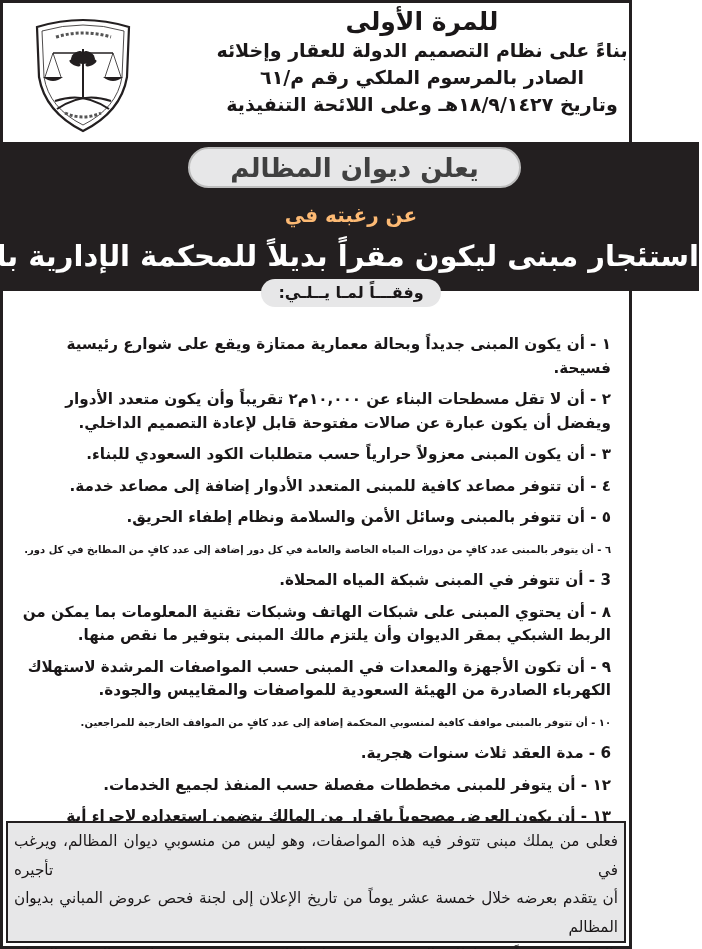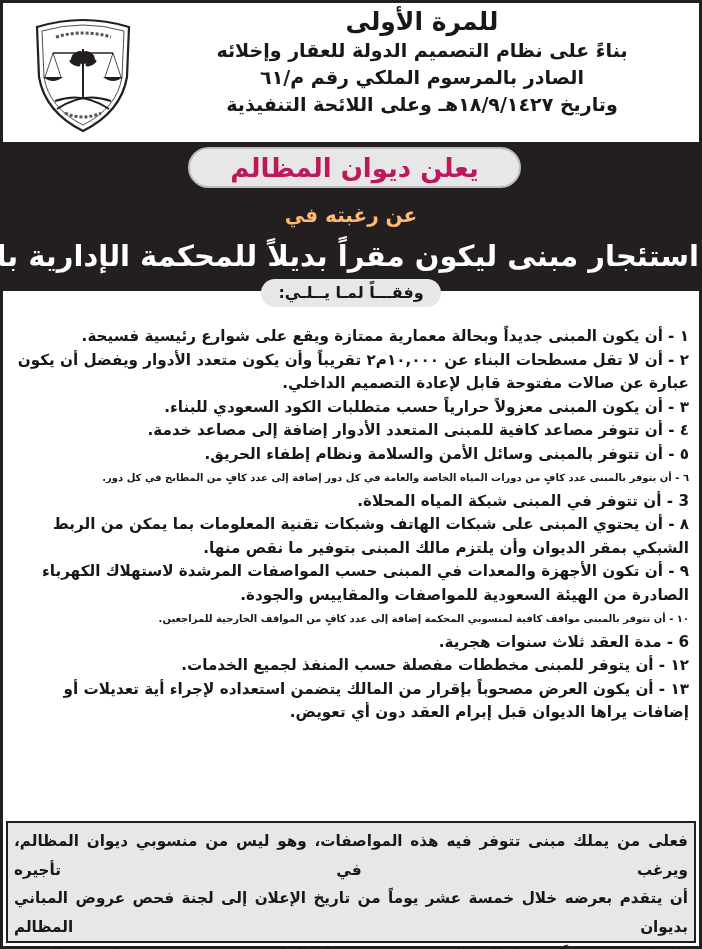--- a/index.html
+++ b/index.html
@@ -1,32 +1,32 @@
 <!DOCTYPE html>
 <html><head>
 <meta charset="utf-8">
 <style>
   html, body { margin: 0; padding: 0; background: #ffffff; }
   body { width: 702px; height: 949px; overflow: hidden; font-family: "DejaVu Sans", sans-serif; color: #1a1718; }
-  .ad { position: relative; width: 702px; height: 949px; box-sizing: border-box; border: 3px solid #231f20; background: #fff; }
+  .ad { position: relative; width: 632px; height: 949px; box-sizing: border-box; border: 3px solid #231f20; background: #fff; }
   .header { position: absolute; left: 0; top: 0; width: 696px; height: 136px; }
   .logo { position: absolute; left: 28px; top: 14px; width: 104px; height: 116px; }
   .header-text { position: absolute; left: 150px; right: 8px; top: 4px; direction: rtl; text-align: center; }
   .h-title { font-size: 25px; font-weight: bold; line-height: 30px; margin: 0; }
   .h-line { font-size: 19px; font-weight: bold; line-height: 27px; margin: 0; }
   .banner { position: absolute; left: 0; top: 139px; width: 696px; height: 149px; background: #231f20; }
-  .pill { position: absolute; left: 185px; top: 5px; width: 333px; height: 41px; border-radius: 22px; background: #e7e7e8; border: 2px solid #bdbdbd; box-sizing: border-box; text-align: center; direction: rtl; font-size: 26px; font-weight: bold; line-height: 38px; color: #be185d; }
+  .pill { position: absolute; left: 185px; top: 5px; width: 333px; height: 41px; border-radius: 22px; background: #e7e7e8; border: 2px solid #bdbdbd; box-sizing: border-box; text-align: center; direction: rtl; font-size: 26px; font-weight: bold; line-height: 38px; color: #404040; }
   .banner-sub { position: absolute; left: 0; right: 0; top: 60px; text-align: center; direction: rtl; color: #fdba74; font-size: 20px; font-weight: bold; line-height: 26px; }
   .banner-main { position: absolute; left: 0; right: 0; top: 92px; text-align: center; direction: rtl; color: #fff; font-size: 29px; font-weight: bold; line-height: 44px; letter-spacing: -0.5px; white-space: nowrap; }
   .according { position: absolute; left: 258px; top: 276px; width: 180px; height: 28px; border-radius: 14px; background: #e7e7e8; text-align: center; direction: rtl; font-size: 16px; font-weight: bold; line-height: 28px; }
   .items { position: absolute; left: 8px; right: 10px; top: 322px; direction: rtl; text-align: right; }
-  .item { font-size: 15.2px; font-weight: bold; line-height: 23.5px; margin: 0; }
+  .item { font-size: 15.2px; font-weight: bold; line-height: 23.5px; margin: 8px; }
   .item.small { font-size: 10px; letter-spacing: -0.3px; }
   .footer { position: absolute; left: 3px; right: 3px; top: 818px; height: 122px; background: #e7e7e8; border: 2px solid #231f20; box-sizing: border-box; direction: rtl; text-align: justify; padding: 4px 6px 0 6px; }
-  .footer p { margin: 0; font-size: 15.2px; font-weight: bold; line-height: 28.5px; text-align-last: justify; }
+  .footer p { margin: 0; font-size: 15.2px; font-weight: normal; line-height: 28.5px; text-align-last: justify; }
 </style>
 </head>
 <body>
 
 <div class="ad">
 
   <div class="header">
     <div class="logo">
       <svg width="104" height="116" viewBox="0 0 104 116">
         <path d="M6 10 Q52 -4 98 10 L96 60 Q90 95 52 114 Q14 95 8 60 Z" fill="#fff" stroke="#231f20" stroke-width="2.2"></path>

